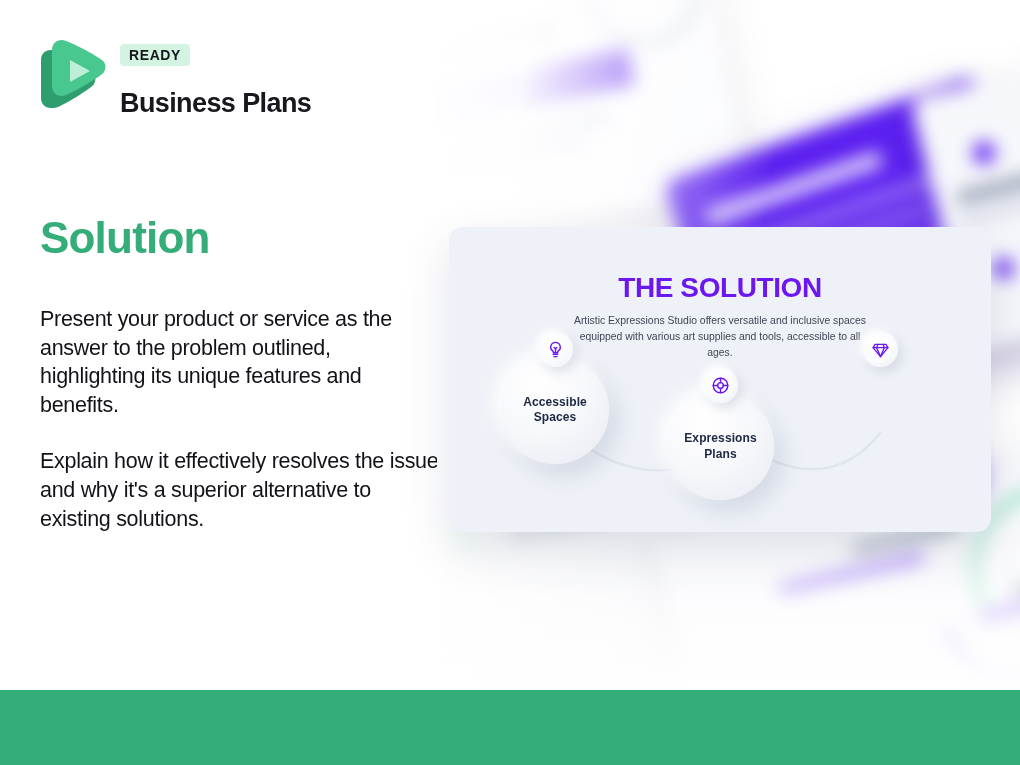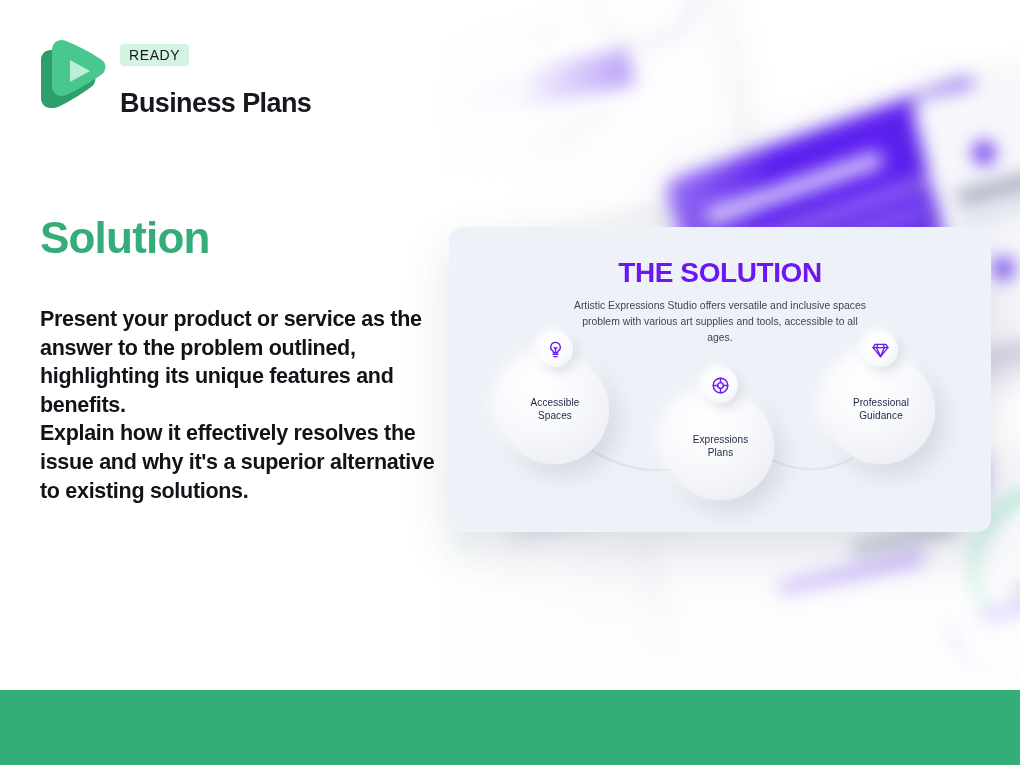--- a/index.html
+++ b/index.html
@@ -79,21 +79,21 @@
   .logo-mark .tri-front{
     position:absolute; left:10px; top:0;
     width:56px; height:62px;
   }
   .logo-text{ padding-top:6px; }
   .ready-badge{
     display:inline-block;
     background:#d4f4e2;
     color:#16181d;
     font-size:14px;
-    font-weight:400;
+    font-weight:700;
     letter-spacing:0.6px;
     padding:4px 9px 4px 9px;
     border-radius:4px;
     line-height:1;
     text-align:right;
   }
   .brand-title{
     margin-top:23px;
     font-size:27px;
     font-weight:700;
@@ -110,40 +110,40 @@
     color:#35ad79;
     letter-spacing:-0.8px;
     line-height:1.05;
   }
 
   .body-copy{
     position:absolute;
     left:40px; top:305px;
     width:400px;
     font-size:21.5px;
-    font-weight:700;
+    font-weight:400;
     color:#111318;
     line-height:1.33;
     letter-spacing:-0.3px;
   }
-  .body-copy p + p{ }
+  .body-copy p + p{ margin-top:28px; }
 
   
   .solution-card{
     position:absolute;
     left:449px; top:227px;
     width:542px; height:305px;
     background:#eef1f7;
     border-radius:14px;
     box-shadow:0 18px 48px rgba(60,70,100,0.14);
     overflow:hidden;
     z-index:8;
   }
   .card-title{
-    margin-top:30px;
+    margin-top:45px;
     text-align:center;
     font-size:28px;
     font-weight:700;
     color:#6c17f0;
     letter-spacing:-0.4px;
   }
   .card-sub{
     margin:9px auto 0;
     width:300px;
     text-align:center;
@@ -162,22 +162,22 @@
     border-radius:50%;
     background:
       radial-gradient(circle at 34% 26%, #ffffff 0%, #f7f8fb 46%, #e7eaf1 100%);
     box-shadow:
       -7px -7px 16px rgba(255,255,255,0.95),
       9px 11px 22px rgba(120,130,160,0.22);
     display:flex; align-items:center; justify-content:center;
     text-align:center;
   }
   .bubble-label{
-    font-size:10px;
-    font-weight:400;
+    font-size:12px;
+    font-weight:700;
     color:#1d2744;
     line-height:1.28;
     letter-spacing:0.1px;
   }
 
   .icon-badge{
     position:absolute;
     width:35px; height:35px;
     border-radius:50%;
     background:
@@ -264,21 +264,21 @@
 
   <div class="headline">Solution</div>
 
   <div class="body-copy">
     <p>Present your product or service as the answer to the problem outlined, highlighting its unique features and benefits.</p>
     <p>Explain how it effectively resolves the issue and why it's a superior alternative to existing solutions.</p>
   </div>
 
   <div class="solution-card">
     <div class="card-title">THE SOLUTION</div>
-    <div class="card-sub">Artistic Expressions Studio offers versatile and inclusive spaces problem with various art supplies and tools, accessible to all ages.</div>
+    <div class="card-sub">Artistic Expressions Studio offers versatile and inclusive spaces equipped with various art supplies and tools, accessible to all ages.</div>
 
     <div class="bubbles">
 
       <svg class="connector" width="542" height="305" aria-hidden="true">
         <path d="M118 205 C 170 250, 220 250, 262 232" fill="none" stroke="#dfe4ee" stroke-width="2.4"></path>
         <path d="M320 232 C 360 250, 400 246, 432 205" fill="none" stroke="#dfe4ee" stroke-width="2.4"></path>
       </svg>
 
       <div class="bubble" style="left:52px; top:129px; width:108px; height:108px;">
         <div class="bubble-label">
@@ -306,26 +306,20 @@
         <svg width="19" height="19" viewBox="0 0 24 24" fill="none" stroke="#6c17f0" stroke-width="1.8" stroke-linecap="round" stroke-linejoin="round" aria-hidden="true">
           <circle cx="12" cy="12" r="9.2"></circle>
           <circle cx="12" cy="12" r="3.6"></circle>
           <path d="M12 2.8v5.6"></path>
             <path d="M12 15.6v5.6"></path>
           <path d="M2.8 12h5.6"></path>
             <path d="M15.6 12h5.6"></path>
         </svg>
       </div>
 
-      <div class="bubble" style="left:378px; top:129px; width:108px; height:108px;">
-        <div class="bubble-label">
-          <div>Professional</div>
-          <div>Guidance</div>
-        </div>
-      </div>
       <div class="icon-badge" style="left:414px; top:105px;">
         <svg width="19" height="19" viewBox="0 0 24 24" fill="none" stroke="#6c17f0" stroke-width="1.7" stroke-linecap="round" stroke-linejoin="round" aria-hidden="true">
           <path d="M5.2 5.5h13.6l2.6 4.2L12 21 2.6 9.7z"></path>
           <path d="M2.6 9.7h18.8"></path>
           <path d="M8.6 5.5 7.2 9.7 12 21"></path>
           <path d="M15.4 5.5l1.4 4.2L12 21"></path>
         </svg>
       </div>
 
     </div>

